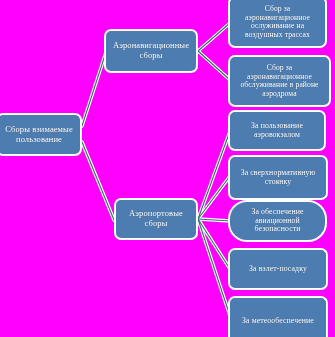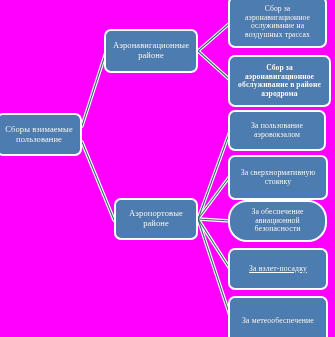--- a/index.html
+++ b/index.html
@@ -40,25 +40,25 @@
     text-shadow: 0 0 1px rgba(0,0,0,0.25);
   }
   .node-text {
     display: block;
     width: 100%;
   }
   #node-root        { left: -4px;  top: 113px; width: 86px;  height: 43px;  font-size: 8.5px; }
   #node-branch-0    { left: 104px; top: 29px;  width: 94px;  height: 44px;  font-size: 8.5px; }
   #node-branch-1    { left: 114px; top: 198px; width: 84px;  height: 42px;  font-size: 8.5px; }
   #node-leaf-0      { left: 228px; top: -4px;  width: 99px;  height: 52px;  font-size: 7.6px; }
-  #node-leaf-1      { left: 228px; top: 55px;  width: 103px; height: 52px;  font-size: 7.6px; font-weight: bold; }
+  #node-leaf-1      { left: 228px; top: 55px;  width: 103px; height: 52px;  font-size: 7.6px; }
   #node-leaf-2      { left: 228px; top: 110px; width: 98px;  height: 41px;  font-size: 7.8px; }
   #node-leaf-3      { left: 228px; top: 155px; width: 100px; height: 45px;  font-size: 7.8px; }
   #node-leaf-4      { left: 228px; top: 200px; width: 99px;  height: 42px;  font-size: 7.8px; border-radius: 19px; }
-  #node-leaf-5      { left: 228px; top: 248px; width: 100px; height: 42px;  font-size: 7.8px; text-decoration: underline; }
+  #node-leaf-5      { left: 228px; top: 248px; width: 100px; height: 42px;  font-size: 7.8px; }
   #node-leaf-6      { left: 228px; top: 296px; width: 100px; height: 50px;  font-size: 7.8px; }
 </style>
 </head>
 <body>
 
 <div id="diagram-root">
 
   <svg id="connector-layer" viewBox="0 0 335 337" width="335" height="337" xmlns="http://www.w3.org/2000/svg">
     <g fill="none" stroke="#ffffff" stroke-width="3.4" stroke-linecap="round">
       <path d="M82,126 L106,52"></path>
@@ -82,25 +82,25 @@
       <path d="M198,219 L230,269"></path>
       <path d="M198,219 L230,316"></path>
     </g>
   </svg>
 
   <div class="node" id="node-root">
     <span class="node-text">Сборы взимаемые пользование</span>
   </div>
 
   <div class="node" id="node-branch-0">
-    <span class="node-text">Аэронавигационные районе</span>
+    <span class="node-text">Аэронавигационные сборы</span>
   </div>
 
   <div class="node" id="node-branch-1">
-    <span class="node-text">Аэропортовые районе</span>
+    <span class="node-text">Аэропортовые сборы</span>
   </div>
 
   <div class="node" id="node-leaf-0">
     <span class="node-text">Сбор за аэронавигационное ослуживание на воздушных трассах</span>
   </div>
 
   <div class="node" id="node-leaf-1">
     <span class="node-text">Сбор за аэронавигационное обслуживание в районе аэродрома</span>
   </div>
 

